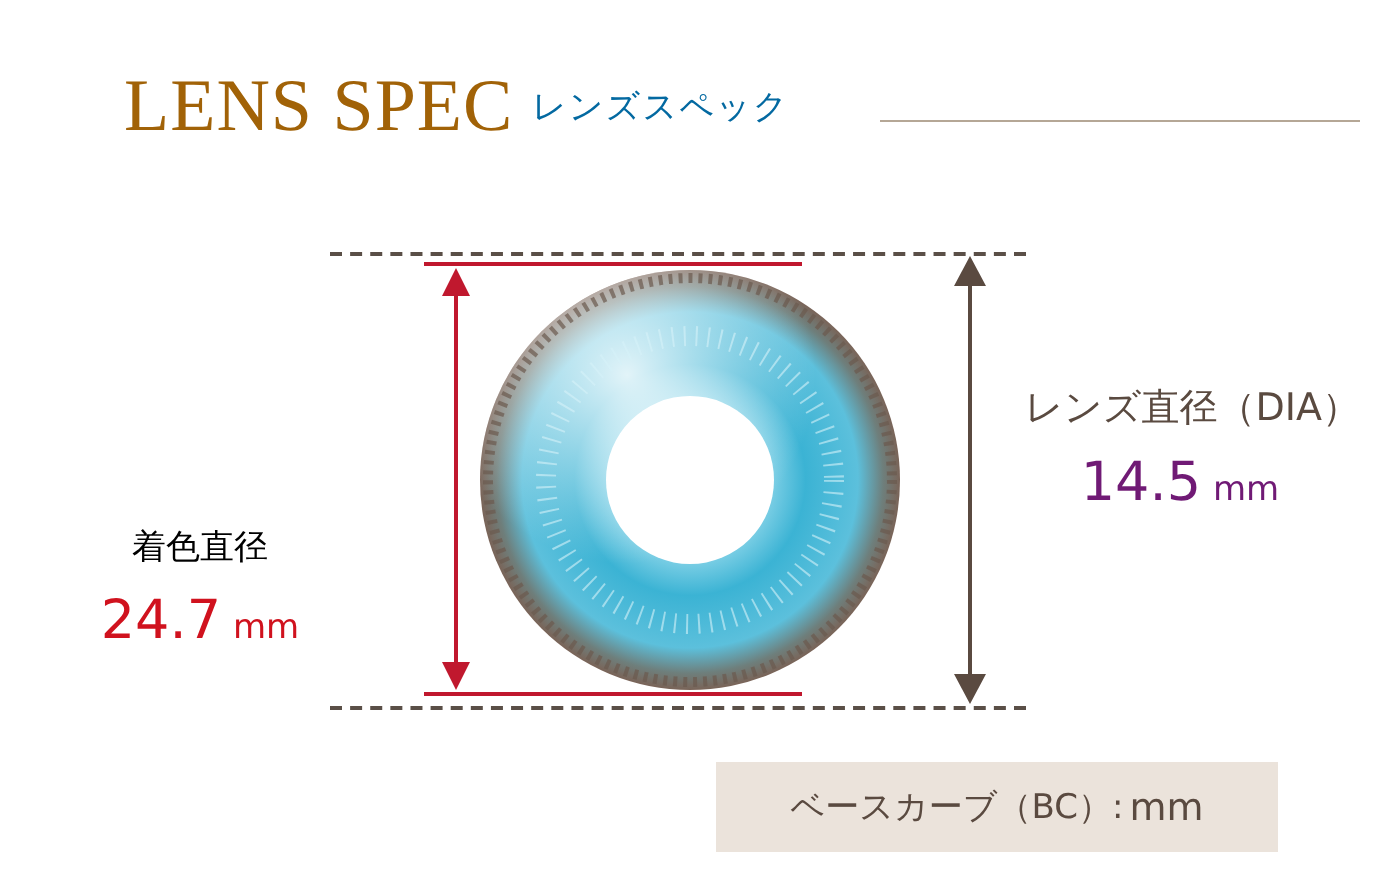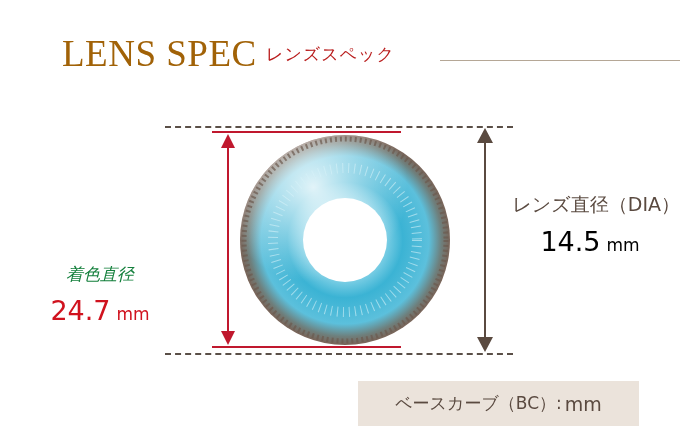--- a/index.html
+++ b/index.html
@@ -1,28 +1,28 @@
 <!DOCTYPE html>
 <html><head>
 <meta charset="utf-8">
 <style>
   html,body{margin:0;padding:0;background:#fff;}
   body{width:700px;height:448px;position:relative;overflow:hidden;font-family:"DejaVu Sans",sans-serif;}
   .abs{position:absolute;}
   .title-en{left:30px;top:34px;font-family:"Liberation Serif","DejaVu Serif",serif;font-size:37px;color:#a16207;letter-spacing:0.5px;line-height:40px;margin-left:32px;}
-  .title-jp{left:266px;top:42px;font-size:17px;color:#b91c1c;line-height:24px;letter-spacing:1px;}
+  .title-jp{left:266px;top:42px;font-size:17px;color:#0369a1;line-height:24px;letter-spacing:1px;}
   .title-rule{left:440px;top:60px;width:240px;height:1px;background:#b5a796;}
   .dash{height:0;border-top:2px dashed #5a4f47;}
   .red-line{height:2px;background:#c0182e;}
   .lens-svg{left:0;top:0;}
   .dia-label{left:500px;top:192px;width:180px;text-align:right;font-size:19px;color:#5a4a40;line-height:24px;}
-  .dia-value{left:500px;top:224px;width:180px;text-align:center;color:#000000;line-height:36px;}
+  .dia-value{left:500px;top:224px;width:180px;text-align:center;color:#701a75;line-height:36px;}
   .dia-value .num{font-size:27px;}
   .dia-value .unit{font-size:17px;margin-left:6px;}
-  .col-label{left:30px;top:262px;width:140px;text-align:center;font-size:17px;color:#15803d;line-height:24px;font-style:italic;}
+  .col-label{left:30px;top:262px;width:140px;text-align:center;font-size:17px;color:#000000;line-height:24px;}
   .col-value{left:20px;top:293px;width:160px;text-align:center;color:#d0121e;line-height:36px;}
   .col-value .num{font-size:27px;}
   .col-value .unit{font-size:17px;margin-left:6px;}
   .bc-box{left:358px;top:381px;width:281px;height:45px;background:#ebe3db;display:flex;align-items:center;justify-content:center;color:#5a4a40;}
   .bc-label{font-size:17px;}
   .bc-num{font-size:28px;margin-left:6px;}
   .bc-unit{font-size:19px;margin-left:3px;}
 </style>
 </head>
 <body>

